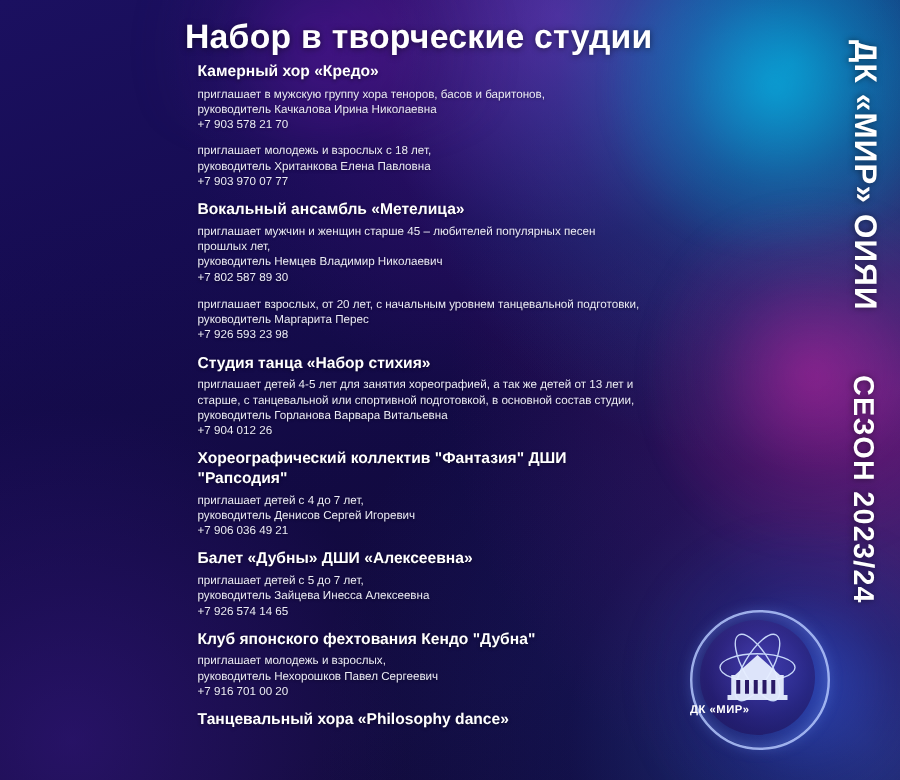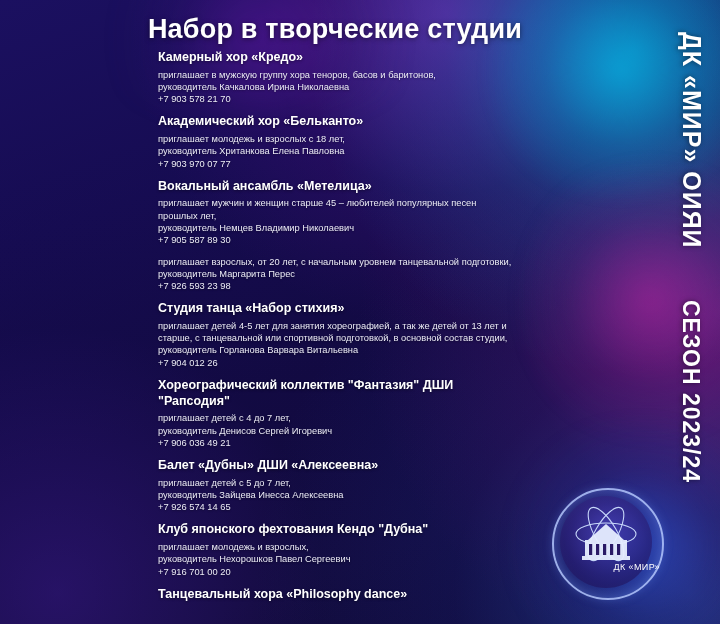--- a/index.html
+++ b/index.html
@@ -138,24 +138,24 @@
     width: 92px; height: 92px;
     border-radius: 50%;
     background: radial-gradient(circle at 50% 38%, rgba(90,70,200,0.55) 0%, rgba(40,25,110,0.6) 60%, rgba(25,15,80,0.7) 100%);
   }
   .emblem svg { position: absolute; left: 0; top: 0; }
   .emblem-label {
     position: absolute;
     left: 0;
     top: 74px;
     width: 108px;
-    text-align: right;
+    text-align: left;
     color: #ffffff;
     font-size: 9px;
-    font-weight: normal;
+    font-weight: bold;
     letter-spacing: 0.4px;
   }
 </style>
 </head>
 <body>
 
 <div id="poster">
   <div class="canvas">
     <div class="glow-a"></div>
     <div class="glow-b"></div>
@@ -166,31 +166,30 @@
   <div class="title">Набор в творческие студии</div>
 
   <div class="content">
     <div class="section">
       <div class="sec-head">Камерный хор «Кредо»</div>
       <div class="sec-body">приглашает в мужскую группу хора теноров, басов и баритонов,
 руководитель Качкалова Ирина Николаевна
 +7 903 578 21 70</div>
     </div>
     <div class="section">
-      <div class="sec-head">Академический хор «Бельканто»</div>
       <div class="sec-body">приглашает молодежь и взрослых с 18 лет,
 руководитель Хританкова Елена Павловна
 +7 903 970 07 77</div>
     </div>
     <div class="section">
       <div class="sec-head">Вокальный ансамбль «Метелица»</div>
       <div class="sec-body">приглашает мужчин и женщин старше 45 – любителей популярных песен
 прошлых лет,
 руководитель Немцев Владимир Николаевич
-+7 905 587 89 30</div>
++7 802 587 89 30</div>
     </div>
     <div class="section">
       <div class="sec-body">приглашает взрослых, от 20 лет, с начальным уровнем танцевальной подготовки,
 руководитель Маргарита Перес
 +7 926 593 23 98</div>
     </div>
     <div class="section">
       <div class="sec-head">Студия танца «Набор стихия»</div>
       <div class="sec-body">приглашает детей 4-5 лет для занятия хореографией, а так же детей от 13 лет и
 старше, с танцевальной или спортивной подготовкой, в основной состав студии,

